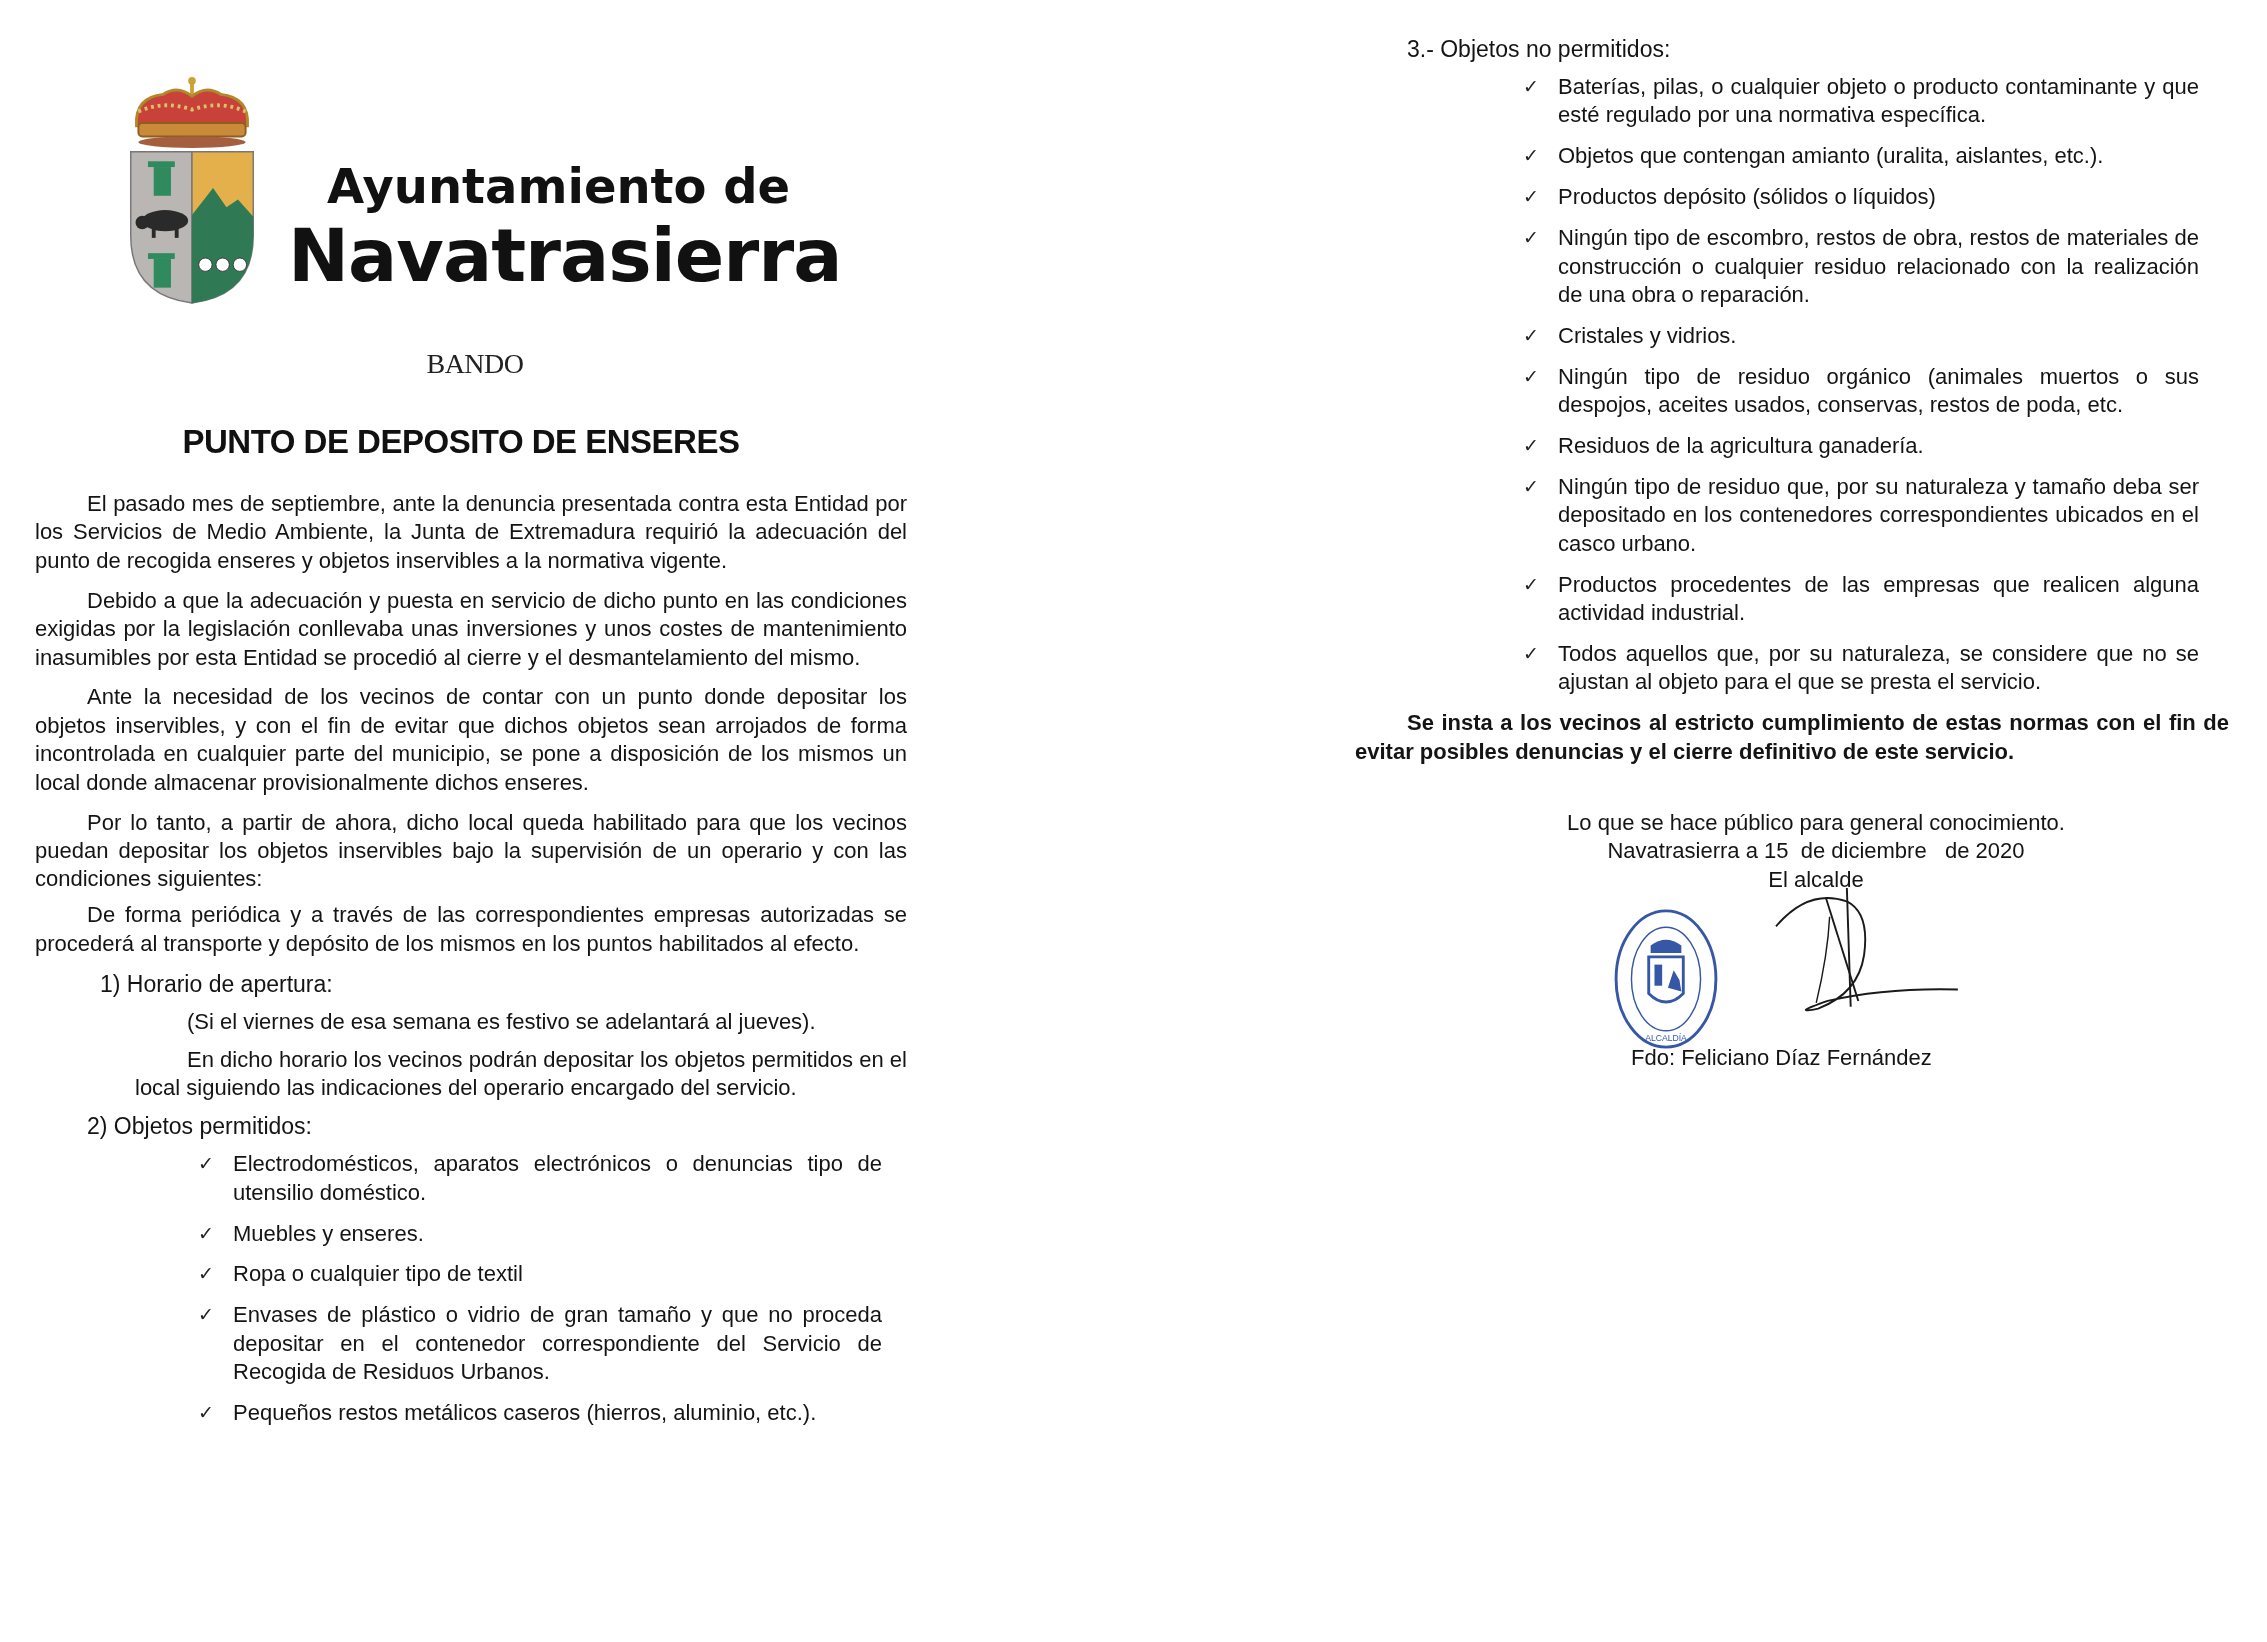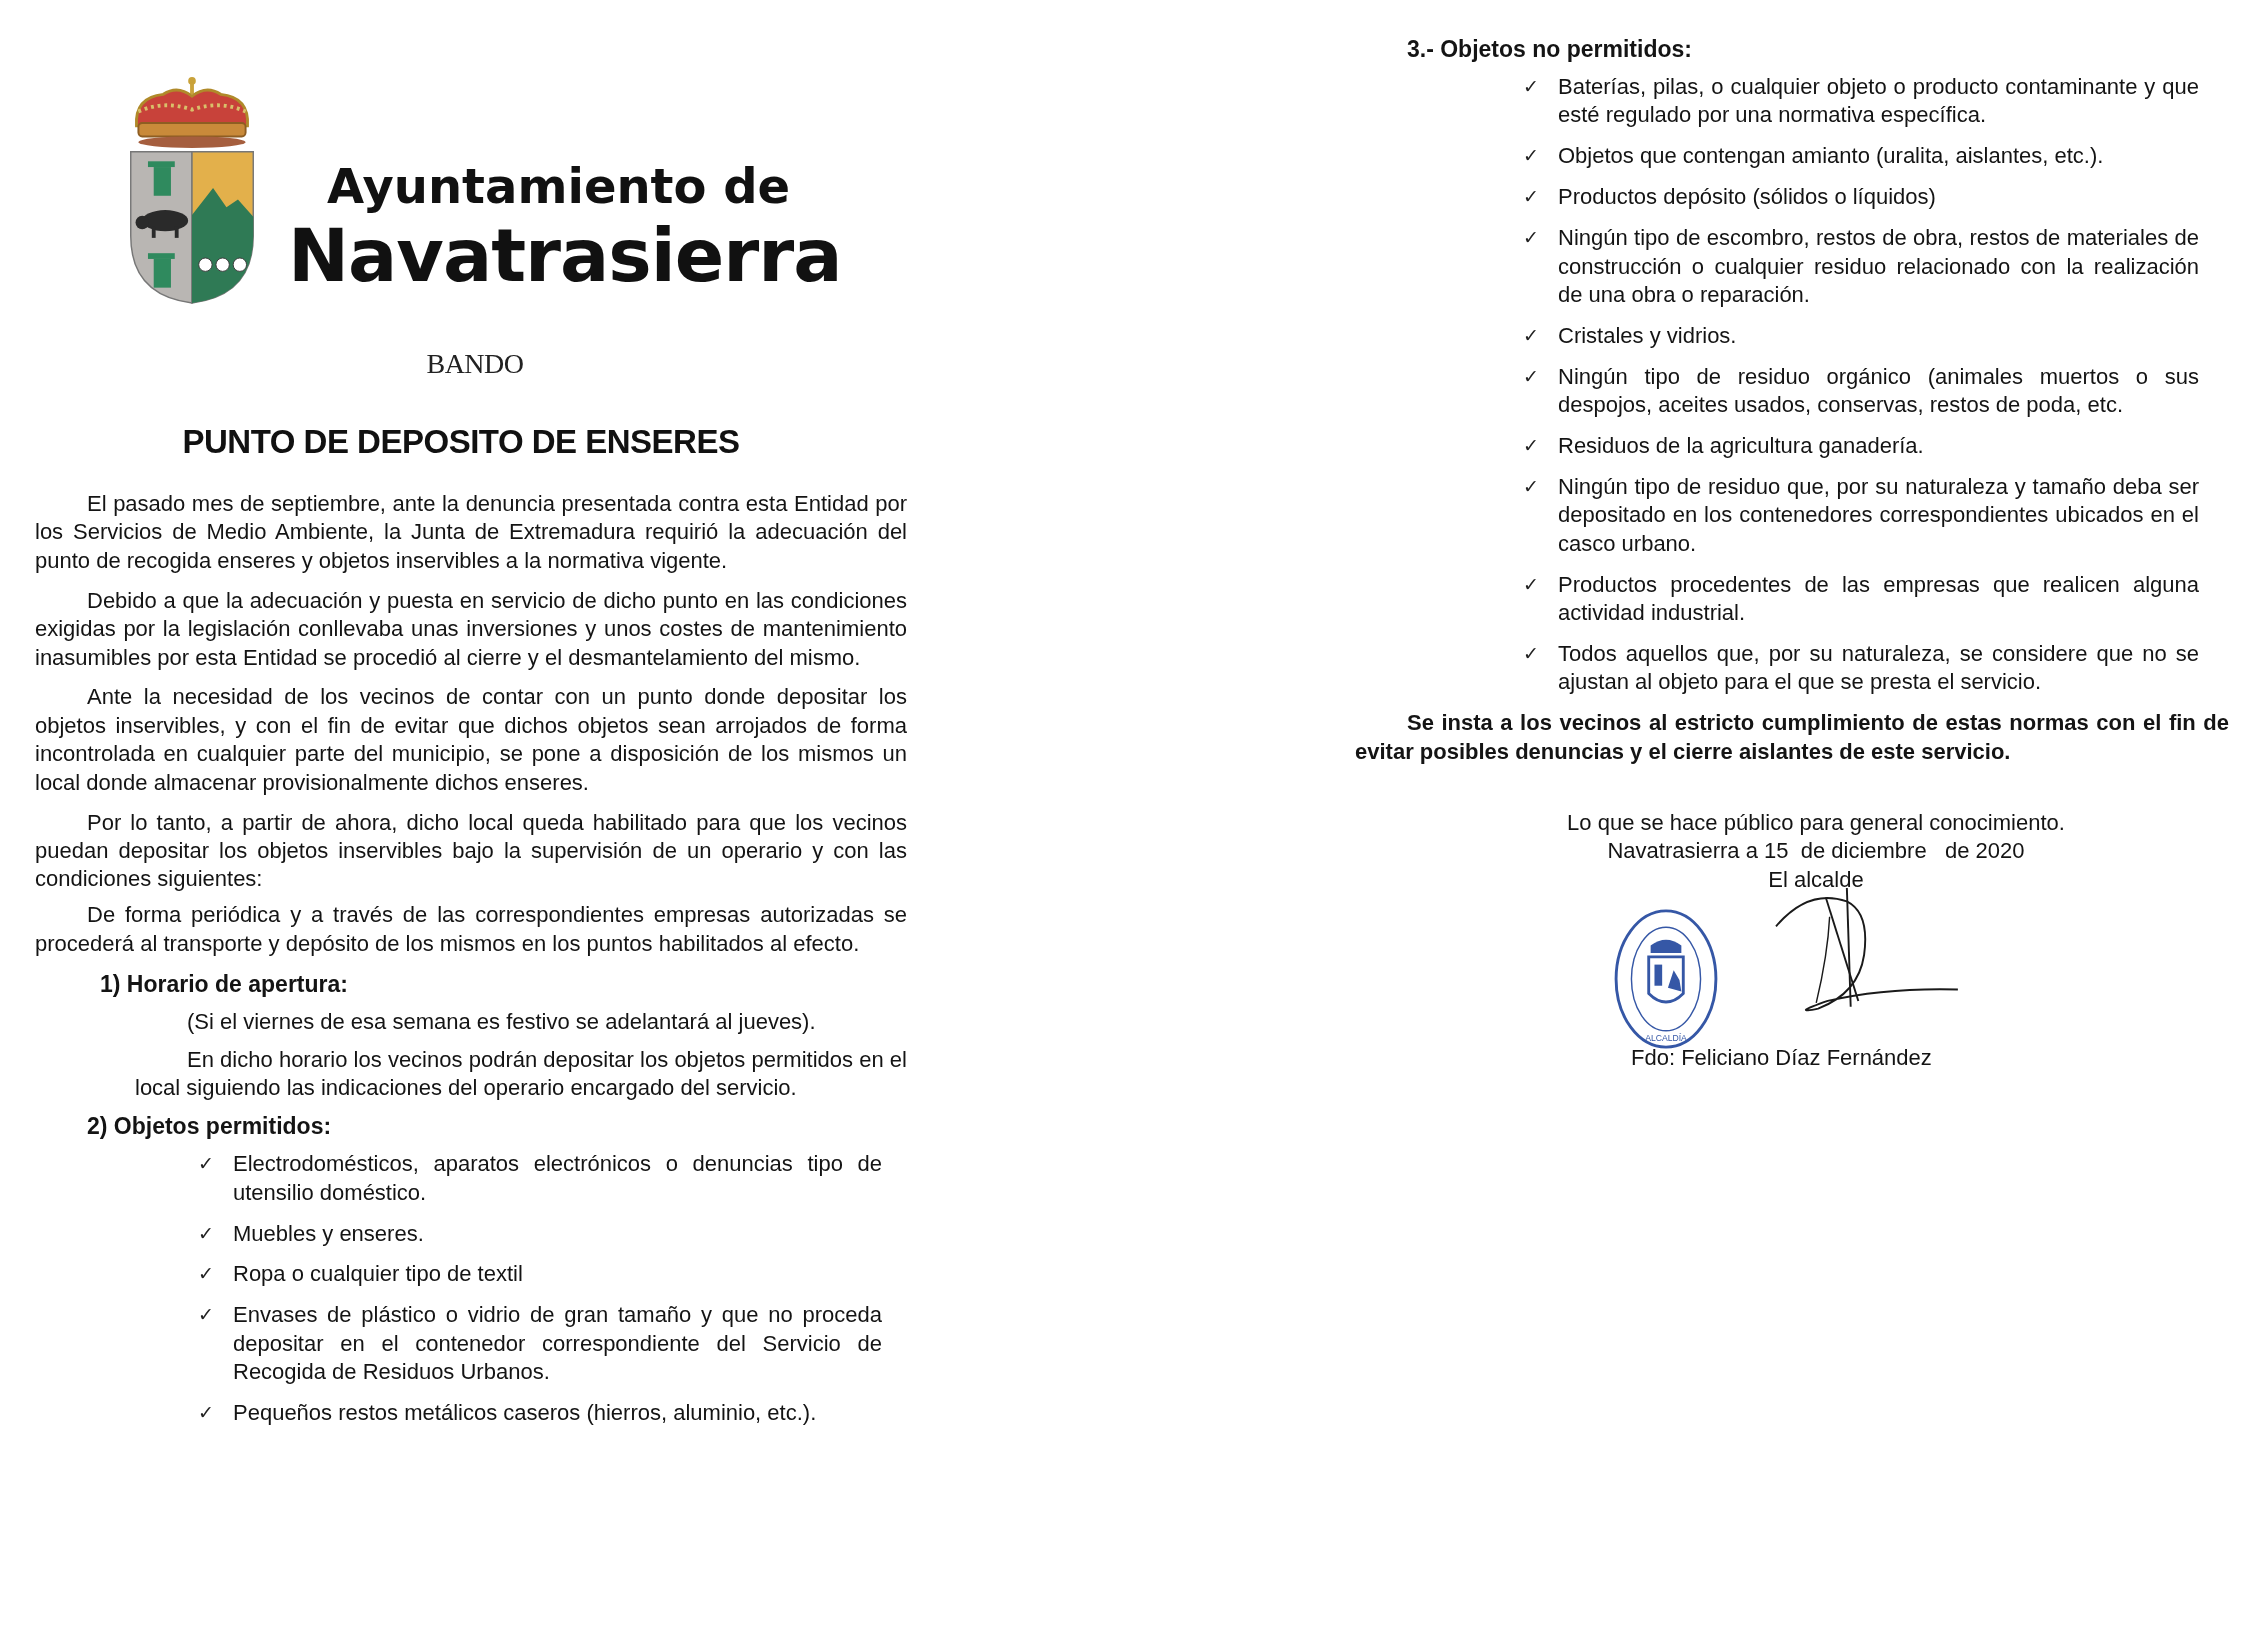--- a/index.html
+++ b/index.html
@@ -6,21 +6,21 @@
   body { width:2267px; height:1643px; position:relative; overflow:hidden;
          font-family:"Liberation Sans", sans-serif; color:#111; }
   .abs { position:absolute; }
   .body-text { font-family:"Liberation Sans", sans-serif; font-size:22px; line-height:28.4px;
                text-align:justify; color:#141414; }
   .para { margin:0 0 11.5px 0; text-indent:52px; }
   .heading-ayto { font-family:"DejaVu Sans", sans-serif; font-weight:bold; font-size:48px; color:#111; letter-spacing:0px; }
   .heading-nava { font-family:"DejaVu Sans", sans-serif; font-weight:bold; font-size:73px; color:#111; letter-spacing:-1px; }
   .bando { font-family:"Liberation Serif", serif; font-size:28px; color:#222; letter-spacing:-0.5px; }
   .title { font-family:"Liberation Sans", sans-serif; font-weight:bold; font-size:33px; color:#111; letter-spacing:-0.5px; }
-  .sub-head { font-size:23px; font-weight:bold; color:#141414; }
+  .sub-head { font-size:23px; font-weight:normal; color:#141414; }
   .check-list { list-style:none; margin:0; padding:0; }
   .check-list li { position:relative; padding-left:35px; margin-bottom:12.5px; text-align:justify; }
   .check-list li .chk { position:absolute; left:0; top:0; font-size:19px; color:#222; }
   .centered { text-align:center; }
 </style>
 </head>
 <body>
 
 <div class="abs" style="left:125px; top:73px; width:134px; height:235px;">
   <svg width="134" height="235" viewBox="0 0 140 245">
@@ -87,21 +87,21 @@
     <li><span class="chk">✓</span><span>Objetos que contengan amianto (uralita, aislantes, etc.).</span></li>
     <li><span class="chk">✓</span><span>Productos depósito (sólidos o líquidos)</span></li>
     <li><span class="chk">✓</span><span> Ningún tipo de escombro, restos de obra, restos de materiales de construcción o cualquier residuo relacionado con la realización de una obra o reparación.</span></li>
     <li><span class="chk">✓</span><span>Cristales y vidrios.</span></li>
     <li><span class="chk">✓</span><span>Ningún tipo de residuo orgánico (animales muertos o sus despojos, aceites usados, conservas, restos de poda, etc.</span></li>
     <li><span class="chk">✓</span><span>Residuos de la agricultura ganadería.</span></li>
     <li><span class="chk">✓</span><span>Ningún tipo de residuo que, por su naturaleza y tamaño deba ser depositado en los contenedores correspondientes ubicados en el casco urbano.</span></li>
     <li><span class="chk">✓</span><span>Productos procedentes de las empresas que realicen alguna actividad industrial.</span></li>
     <li><span class="chk">✓</span><span>Todos aquellos que, por su naturaleza, se considere que no se ajustan al objeto para el que se presta el servicio.</span></li>
   </ul>
-  <p class="para" style="text-indent:52px; margin-top:5.8px; font-weight:bold;">Se insta a los vecinos al estricto cumplimiento de estas normas con el fin de evitar posibles denuncias y el cierre aislantes de este servicio.</p>
+  <p class="para" style="text-indent:52px; margin-top:5.8px; font-weight:bold;">Se insta a los vecinos al estricto cumplimiento de estas normas con el fin de evitar posibles denuncias y el cierre definitivo de este servicio.</p>
 </div>
 
 <div class="abs body-text centered" style="left:1499px; top:809px; width:634px; text-align:center;">
   <div>Lo que se hace público para general conocimiento.</div>
   <div style="white-space:pre;">Navatrasierra a 15  de diciembre   de 2020</div>
   <div>El alcalde</div>
 </div>
 
 <div class="abs" style="left:1612px; top:907px; width:108px; height:144px;">
   <svg width="108" height="144" viewBox="0 0 112 150">

